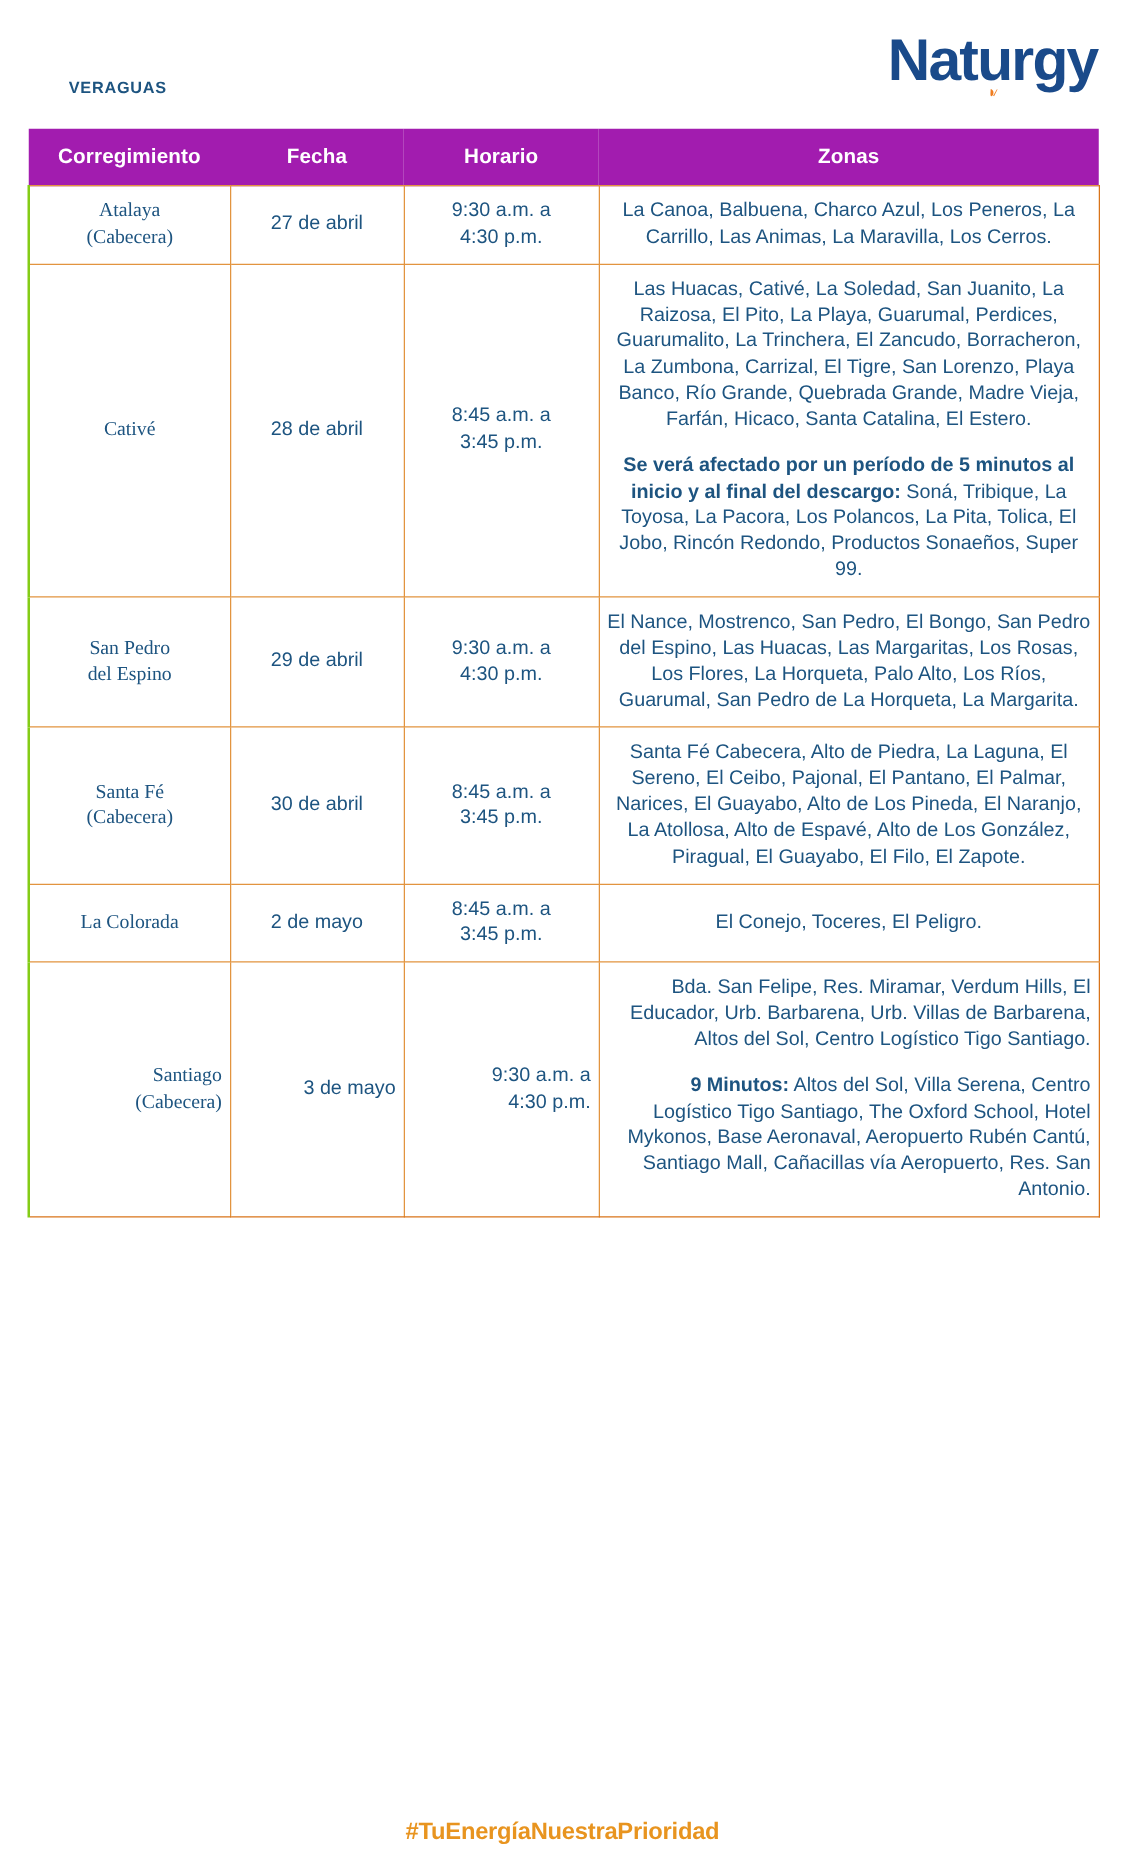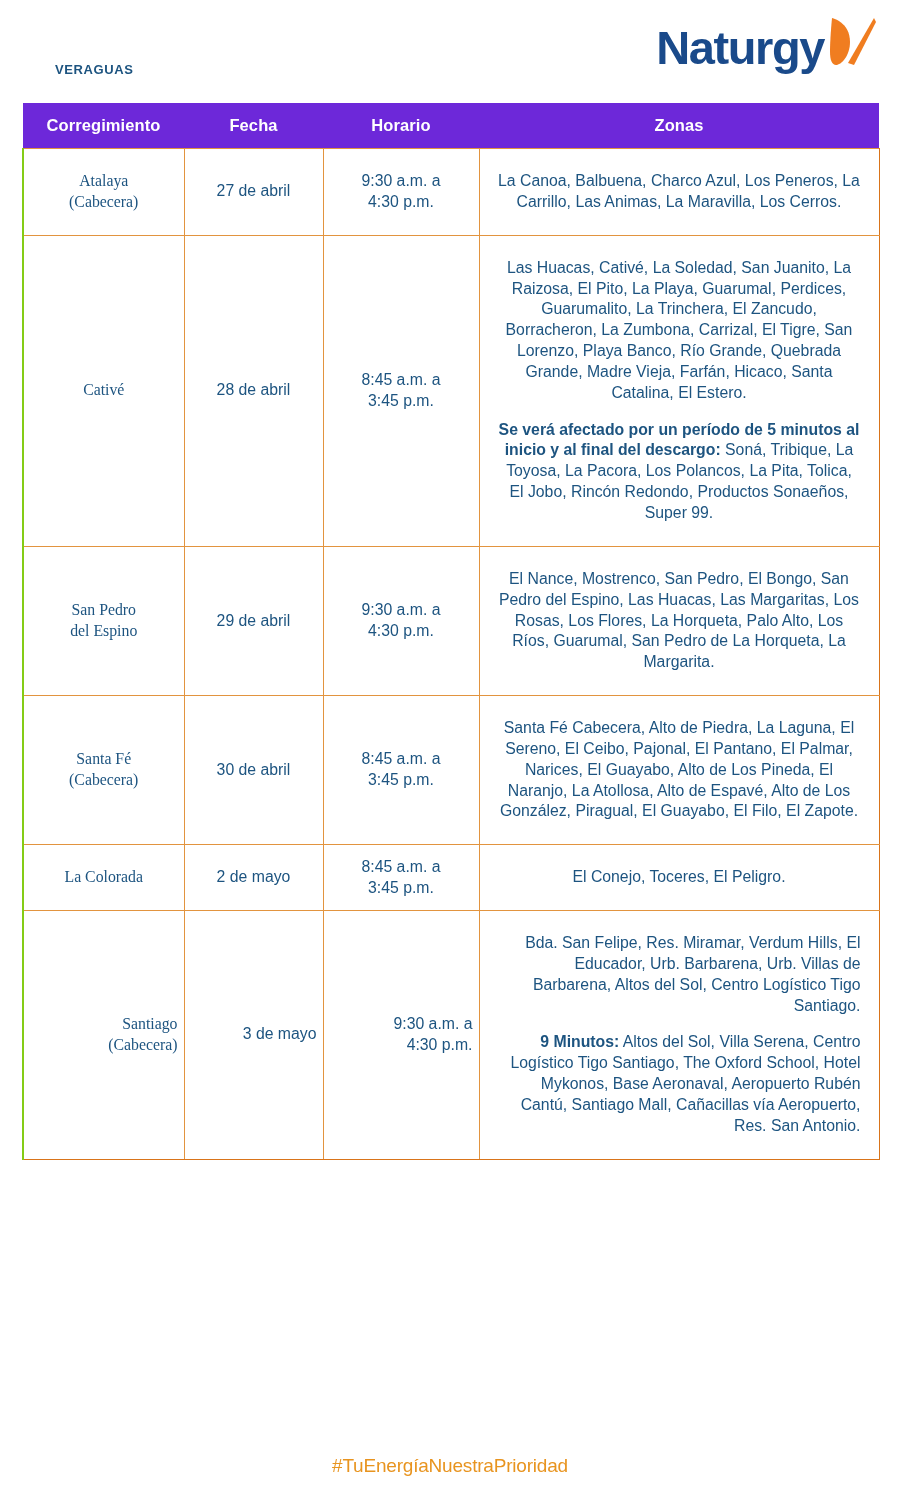--- a/index.html
+++ b/index.html
@@ -21,22 +21,23 @@
   .page-header {
     position: relative;
     height: 103px;
     width: 900px;
   }
   .logo {
     position: absolute;
     right: 22px;
     top: 16px;
     display: flex;
-    align-items: flex-start;
+    align-items: center;
     height: 62px;
+    flex-direction: column;
   }
   .logo-word {
     font-family: "Liberation Sans", sans-serif;
     font-size: 47px;
     font-weight: bold;
     letter-spacing: -1.4px;
     color: #1a4a8a;
     line-height: 1;
     margin-top: 8px;
   }
@@ -62,21 +63,21 @@
     left: 22px;
     top: 103px;
     width: 856px;
   }
   table.outage {
     border-collapse: collapse;
     width: 856px;
     table-layout: fixed;
   }
   table.outage th {
-    background: #6d28d9;
+    background: #a21caf;
     color: #ffffff;
     font-size: 16.5px;
     font-weight: bold;
     padding: 13px 4px;
     text-align: center;
     border: none;
     letter-spacing: 0.1px;
   }
   table.outage td {
     border: 1px solid #E2943F;
@@ -90,36 +91,36 @@
   table.outage tbody tr td:first-child { border-left: 2px solid #84cc16; font-family: Liberation Serif, serif; }
   table.outage tbody tr td:last-child  { border-right: 1px solid #D9741A; }
   table.outage tbody tr:last-child td  { border-bottom: 1px solid #D9741A; text-align: right; }
 
   col.c-correg { width: 161px; }
   col.c-fecha  { width: 139px; }
   col.c-horario{ width: 156px; }
   col.c-zonas  { width: 400px; }
 
   .cell-zonas { padding: 12px 14px; }
-  .zona-block { margin: 12px; }
+  .zona-block { margin: 0; }
   .zona-block + .zona-block { margin-top: 16px; }
   .zona-lead { font-weight: bold; }
 
   
   .footer {
     position: absolute;
     left: 0;
     bottom: 0;
     width: 900px;
     text-align: center;
     padding-bottom: 18px;
   }
   .hashtag {
     font-size: 19px;
-    font-weight: normal;
+    font-weight: bold;
     color: #E8941F;
     letter-spacing: -0.2px;
   }
 </style>
 </head>
 <body>
 
 <div class="page-header">
   <div class="logo">
     <span class="logo-word">Naturgy</span>

